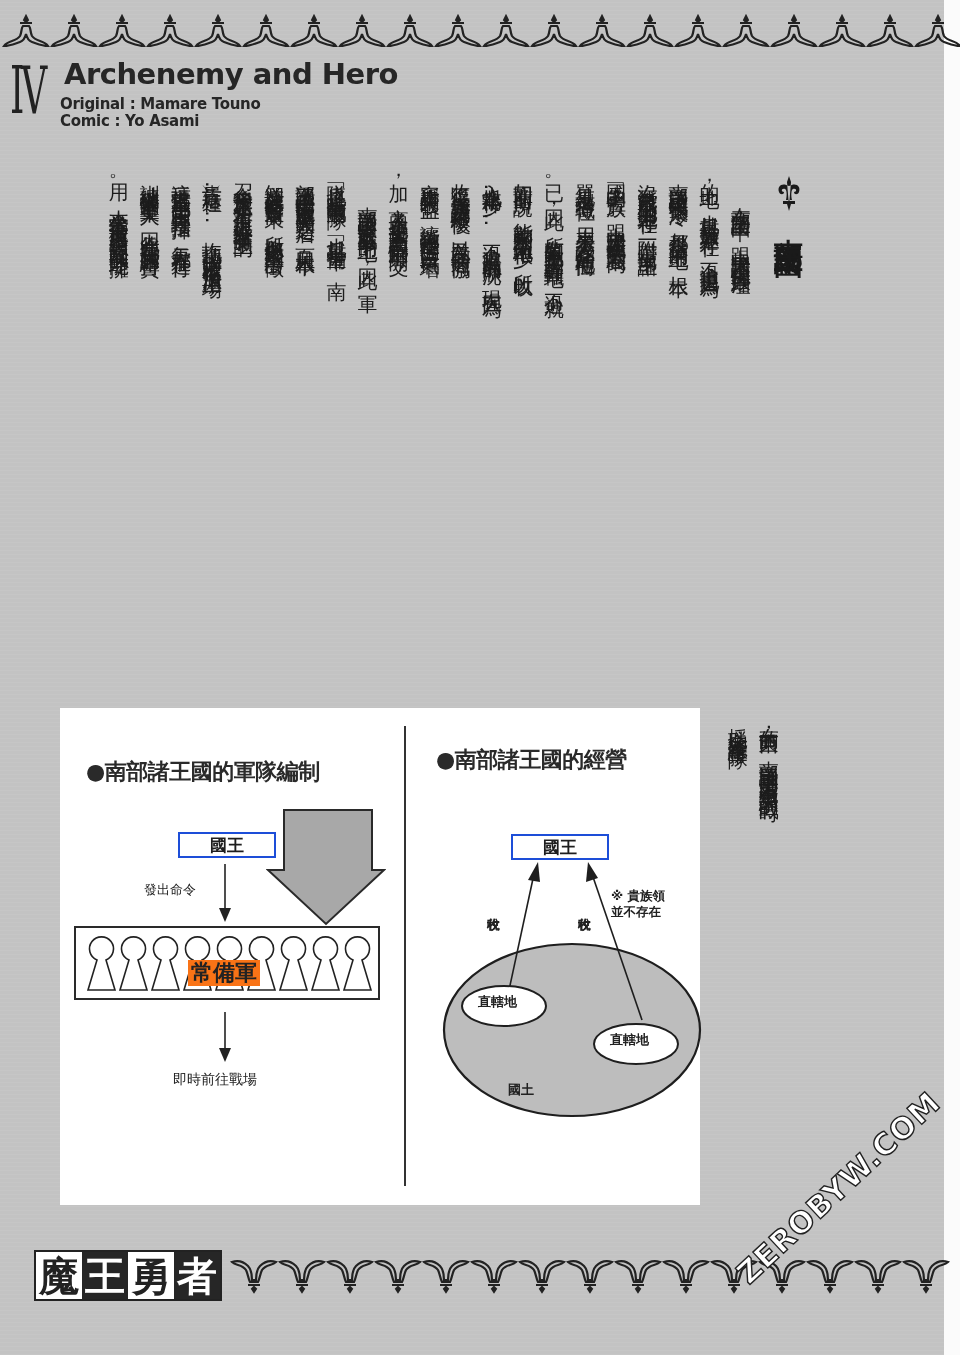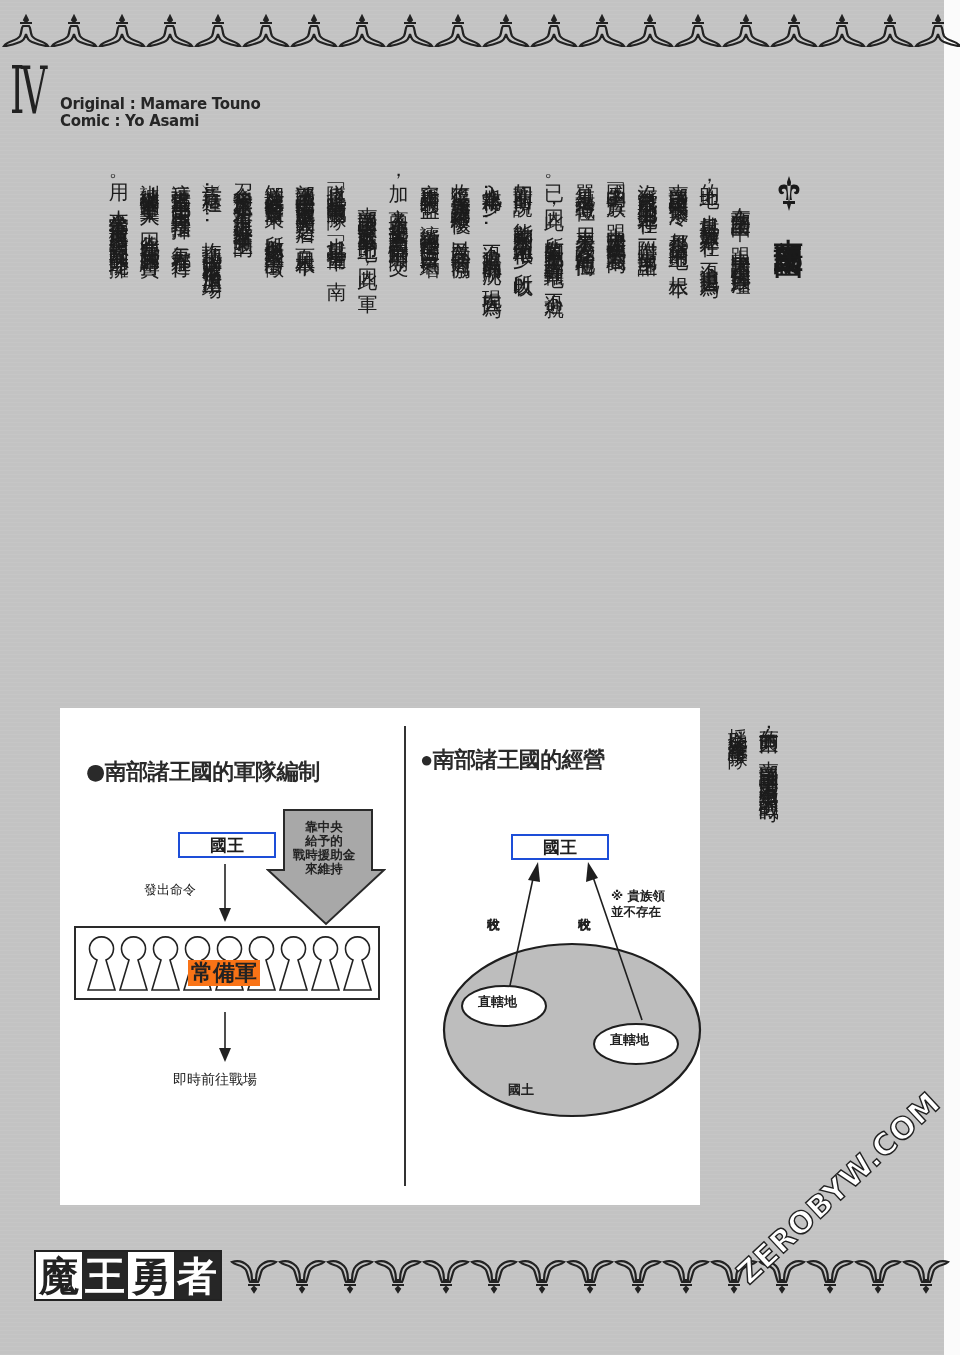--- a/index.html
+++ b/index.html
@@ -108,20 +108,21 @@
         <path d="M24 2 L26 6 L24 8 L22 6Z M18 9 L30 9" stroke="#222" stroke-width="2" fill="#222"></path>
         <path d="M2 32 C6 26 14 28 18 22 C20 18 19 14 21 12 L27 12 C29 14 28 18 30 22 C34 28 42 26 46 32 C40 32 36 30 30 28 C27 27 25 24 24 20 C23 24 21 27 18 28 C12 30 8 32 2 32Z" fill="none" stroke="#222" stroke-width="2.2"></path>
       </svg>
       <svg width="48" height="36">
         <path d="M24 2 L26 6 L24 8 L22 6Z M18 9 L30 9" stroke="#222" stroke-width="2" fill="#222"></path>
         <path d="M2 32 C6 26 14 28 18 22 C20 18 19 14 21 12 L27 12 C29 14 28 18 30 22 C34 28 42 26 46 32 C40 32 36 30 30 28 C27 27 25 24 24 20 C23 24 21 27 18 28 C12 30 8 32 2 32Z" fill="none" stroke="#222" stroke-width="2.2"></path>
       </svg>
     </div>
 
   <div class="chap-num">IV</div>
+  <div class="chap-title">Archenemy and Hero</div>
   <div class="credit" style="top:96px;">Original : Mamare Touno</div>
   <div class="credit" style="top:113px;">Comic : Yo Asami</div>
 
   <svg class="fleur" width="34" height="36" viewBox="0 0 34 36">
     <path d="M17 0 L19 6 L17 30 L15 6Z M17 10 C10 6 5 10 7 16 C8 19 12 19 12 16 C9 16 9 12 13 13 C15 14 15 20 14 24 L20 24 C19 20 19 14 21 13 C25 12 25 16 22 16 C22 19 26 19 27 16 C29 10 24 6 17 10Z M11 25 L23 25 L23 28 L11 28Z M15 28 L19 28 L17 35Z" fill="#1a1a1a"></path>
   </svg>
   <div class="sec-head">南部諸王國</div>
 
   <div id="body-cols">
       <div class="vtext" style="left: 728px; top: 168px; height: 530px;">　在南部諸王國中，跟中央諸國那種由貴族治理</div>
@@ -162,26 +163,20 @@
     </div>
     <div class="lbl" style="left:84px;top:174px;">發出命令</div>
     <svg style="position:absolute;left:158px;top:156px;" width="14" height="58">
       <line x1="7" y1="0" x2="7" y2="50" stroke="#222" stroke-width="1.6"></line>
       <path d="M1 44 L7 58 L13 44Z" fill="#222"></path>
     </svg>
 
     <svg style="position:absolute;left:206px;top:100px;" width="120" height="118">
       <path d="M22 2 L110 2 L110 62 L122 62 L64 116 L6 62 L22 62Z" fill="#a8a8a8" stroke="#2a2a2a" stroke-width="2" transform="translate(-4,0)"></path>
     </svg>
-    <div id="fund-lines" style="position:absolute;left:214px;top:112px;width:100px;text-align:center;font-size:12.5px;line-height:14px;font-weight:bold;color:#222;">
-        <div>靠中央</div>
-        <div>給予的</div>
-        <div>戰時援助金</div>
-        <div>來維持</div>
-      </div>
 
     <div style="position:absolute;left:14px;top:218px;width:302px;height:70px;border:2px solid #2a2a2a;background:#fff;">
       <div id="soldiers" style="position:absolute;left:10px;top:8px;display:flex;gap:1px;">
           <svg width="31" height="56">
             <path d="M11 24 A12 12 0 1 1 20 24 L29 54 L2 54 Z" fill="#fff" stroke="#222" stroke-width="1.6"></path>
           </svg>
           <svg width="31" height="56">
             <path d="M11 24 A12 12 0 1 1 20 24 L29 54 L2 54 Z" fill="#fff" stroke="#222" stroke-width="1.6"></path>
           </svg>
           <svg width="31" height="56">
@@ -207,21 +202,21 @@
           </svg>
         </div>
       <div style="position:absolute;left:112px;top:32px;background:#f97316;padding:0 3px;font-size:22px;font-weight:bold;line-height:26px;color:#222;">常備軍</div>
     </div>
     <svg style="position:absolute;left:158px;top:304px;" width="14" height="50">
       <line x1="7" y1="0" x2="7" y2="42" stroke="#222" stroke-width="1.6"></line>
       <path d="M1 36 L7 50 L13 36Z" fill="#222"></path>
     </svg>
     <div class="lbl" style="left:113px;top:364px;font-size:14px;">即時前往戰場</div>
 
-    <div class="dg-title" style="left:360px;top:40px;font-family:Liberation Serif, serif;">●南部諸王國的經營</div>
+    <div class="dg-title" style="left:376px;top:40px;">●南部諸王國的經營</div>
 
     <div class="box" style="left:451px;top:126px;width:94px;height:22px;">
       <span>國王</span>
     </div>
 
     <svg style="position:absolute;left:356px;top:146px;" width="290" height="350">
       <ellipse cx="156" cy="176" rx="128" ry="86" fill="#bdbdbd" stroke="#1e1e1e" stroke-width="2.2"></ellipse>
       <line x1="90" y1="150" x2="118" y2="20" stroke="#1e1e1e" stroke-width="1.6"></line>
       <path d="M112 26 L122 8 L124 28Z" fill="#1e1e1e"></path>
       <line x1="226" y1="166" x2="176" y2="20" stroke="#1e1e1e" stroke-width="1.6"></line>

